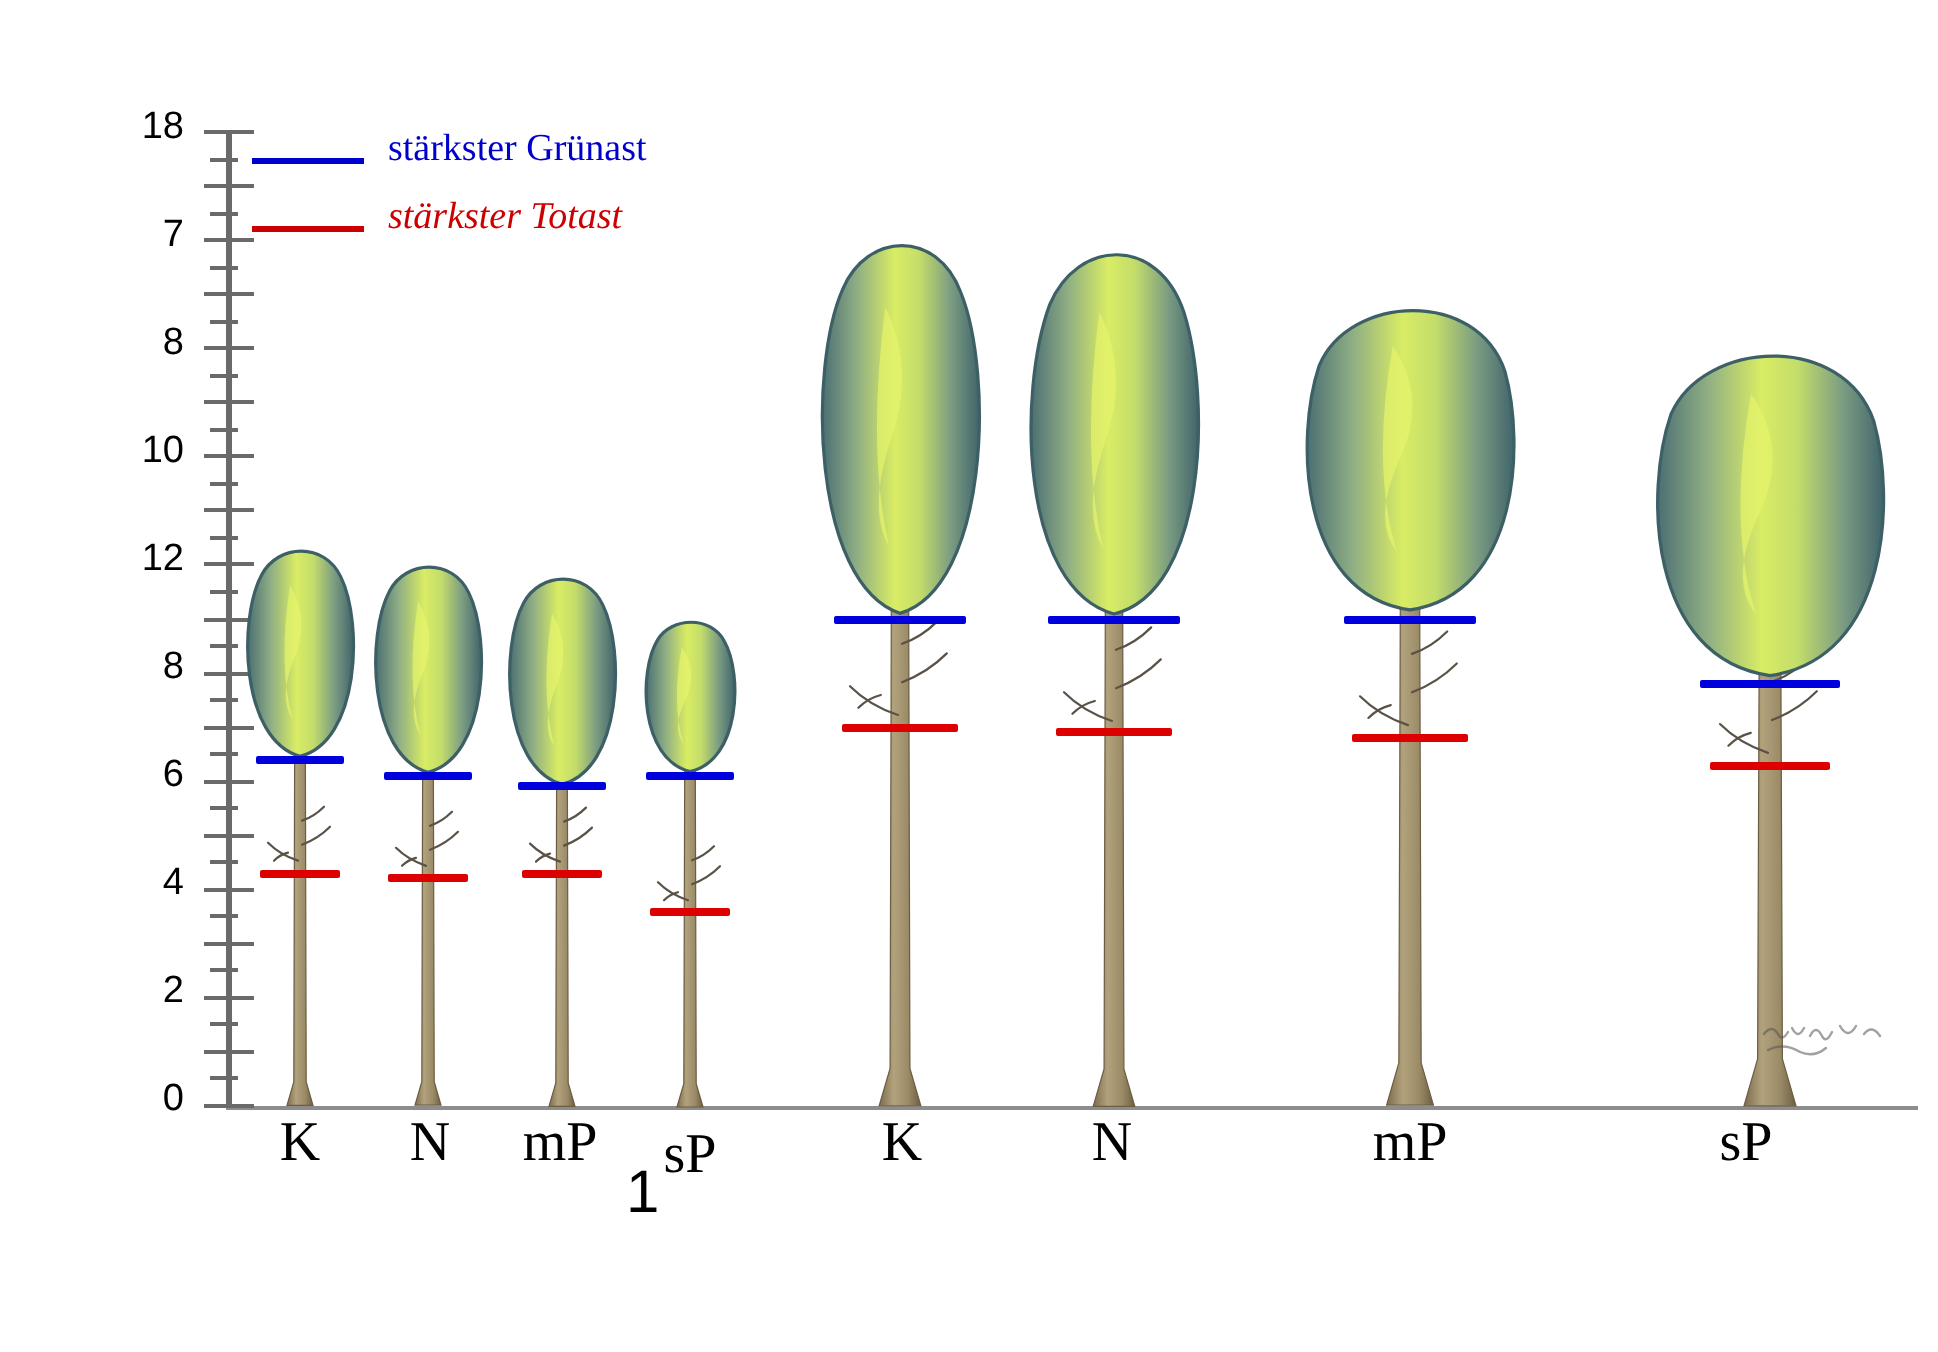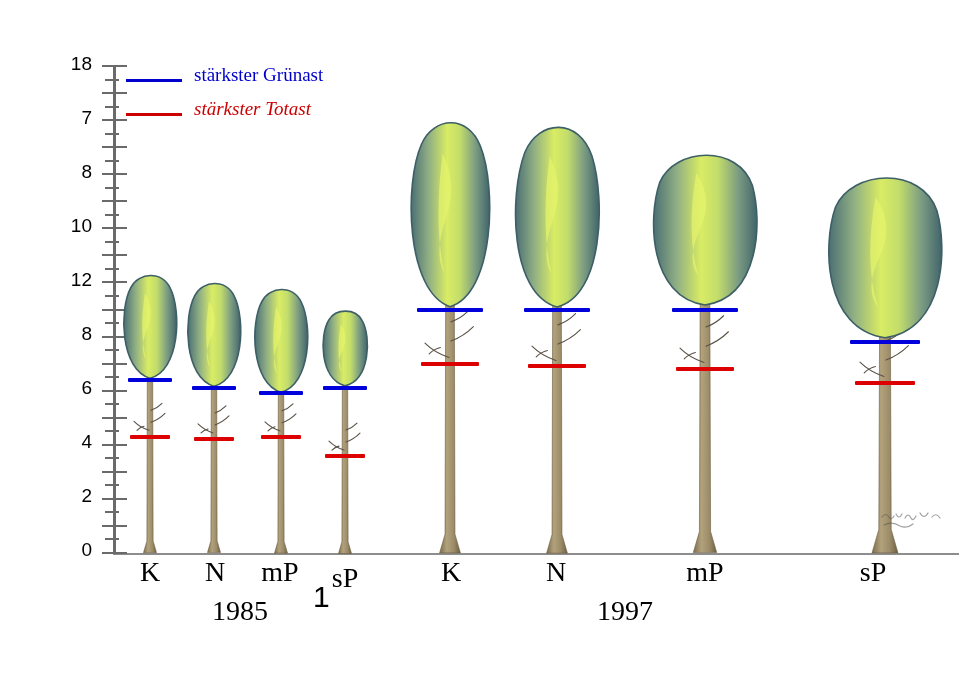--- a/index.html
+++ b/index.html
@@ -435,22 +435,20 @@
   <div class="xlabel" style="left:120px;width:60px">K</div>
   <div class="xlabel" style="left:185px;width:60px">N</div>
   <div class="xlabel" style="left:247px;width:66px">mP</div>
   <div class="xlabel" style="left:314px;width:62px;top:562px">sP</div>
 
   <div class="xlabel" style="left:418px;width:66px">K</div>
   <div class="xlabel" style="left:523px;width:66px">N</div>
   <div class="xlabel" style="left:665px;width:80px">mP</div>
   <div class="xlabel" style="left:838px;width:70px">sP</div>
 
-  <div class="grouplabel" style="left:185px;top:595px;width:110px">1985</div>
-  <div class="grouplabel" style="left:560px;top:595px;width:130px">1997</div>
 
   <div class="stray" style="left:313px;top:580px">1</div>
 
   <svg class="signature" viewBox="0 0 70 22">
     <path d="M2 9 q4 -5 7 0 q2 4 5 -1 M16 6 q3 6 6 0 M25 10 q3 -6 6 0 q2 4 5 -2
              M40 5 q4 7 8 0 M52 9 q4 -5 8 1 M4 17 q8 -4 16 1 q7 3 13 -2" fill="none" stroke="#555" stroke-width="1.2" stroke-linecap="round"></path>
   </svg>
 
 <div class="marker green-branch" style="left: 128px; top: 377.844px; width: 44px;"></div>
     <div class="marker dead-branch" style="left: 130px; top: 434.661px; width: 40px;"></div>

